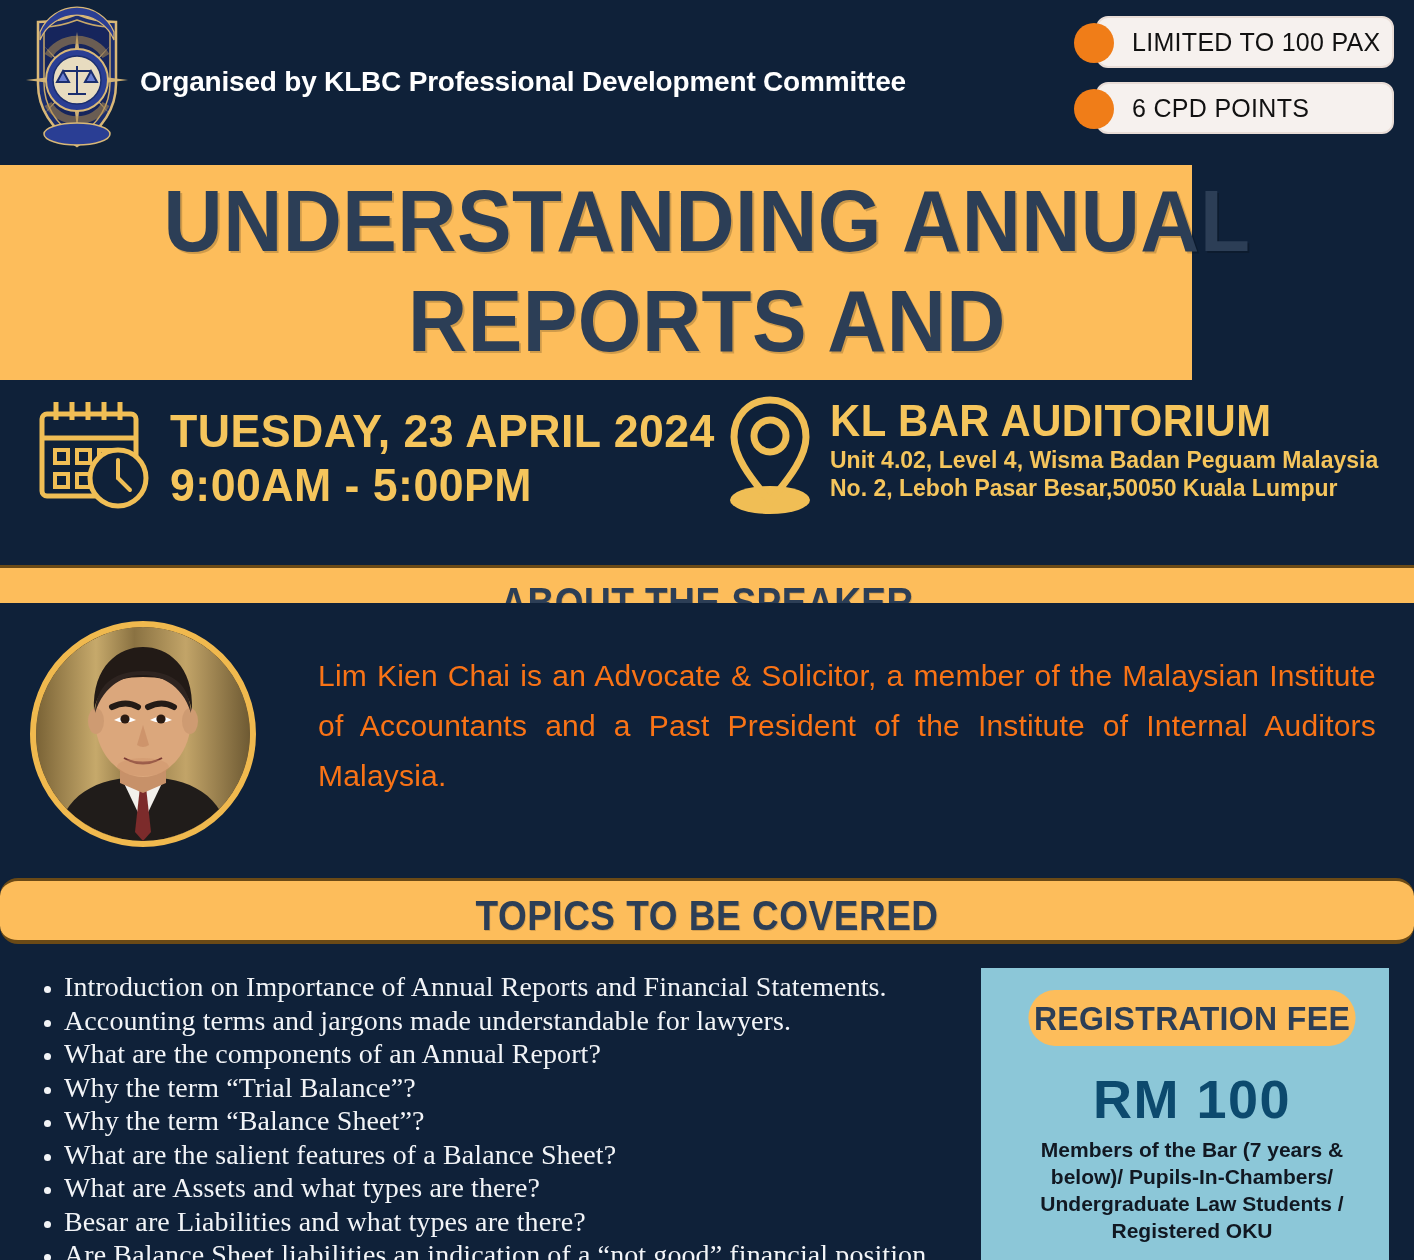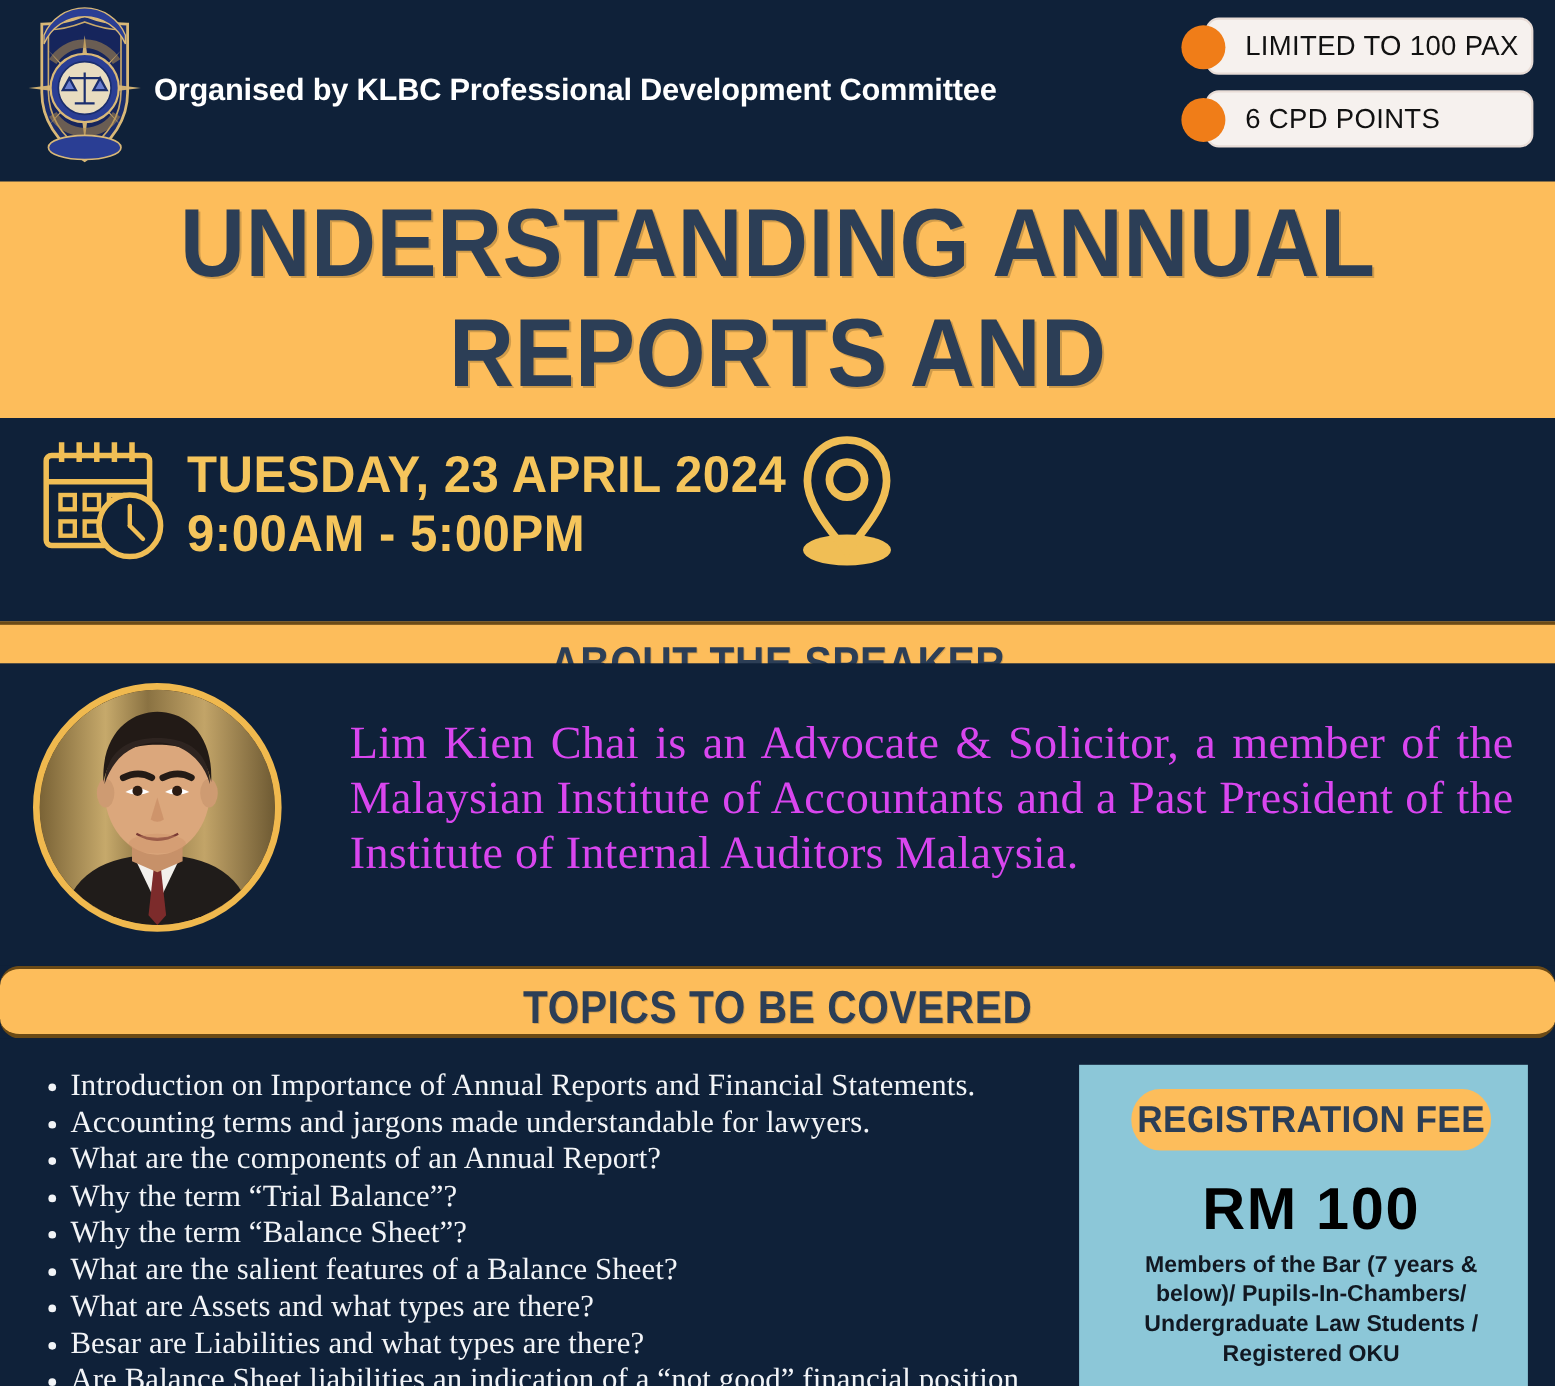--- a/index.html
+++ b/index.html
@@ -82,21 +82,21 @@
     color: #111111;
     z-index: 3;
     letter-spacing: 0.3px;
     white-space: nowrap;
   }
 
   
   .title-band {
     position: absolute;
     left: 0; top: 165px;
-    width: 1414px; height: 215px;
+    width: 1192px; height: 215px;
     background: #FDBD5B;
     border-bottom: 4px solid #6B4A16;
   }
   .title-text {
     position: absolute;
     left: 0; top: 6px;
     width: 1414px;
     text-align: center;
     color: #2C3E56;
     font-family: "Liberation Sans Narrow", "Liberation Sans", sans-serif;
@@ -213,23 +213,23 @@
     position: absolute;
     left: 0; top: 0;
     width: 100%; height: 100%;
     border-radius: 50%;
     overflow: hidden;
   }
   .bio {
     position: absolute;
     left: 318px; top: 48px;
     width: 1058px;
-    color: #d946ef;
-    font-family: Liberation Serif, serif;
-    font-size: 42px;
+    color: #f97316;
+    font-family: Liberation Sans, sans-serif;
+    font-size: 30px;
     line-height: 50px;
     text-align: justify;
     text-align-last: left;
     letter-spacing: 0.2px;
   }
 
   
   .topics-area {
     position: absolute;
     left: 0; top: 944px;
@@ -273,21 +273,21 @@
     line-height: 56px;
     color: #2C3E56;
     font-family: "Liberation Sans Narrow", "Liberation Sans", sans-serif;
     font-weight: bold;
     font-size: 34px;
     letter-spacing: 0.4px;
     transform: scaleX(0.94);
   }
   .reg-amount {
     margin-top: 22px;
-    color: #000000;
+    color: #0c4a6e;
     font-family: "Liberation Sans", sans-serif;
     font-weight: bold;
     font-size: 54px;
     letter-spacing: 1.5px;
   }
   .reg-desc {
     margin: 6px 14px 0 14px;
     color: #111822;
     font-family: "Liberation Sans", sans-serif;
     font-weight: bold;
@@ -397,20 +397,25 @@
         <div class="date-line">9:00AM - 5:00PM</div>
       </div>
     </div>
 
     <div class="info-venue">
       <svg width="100" height="125" viewBox="0 0 100 125">
         <ellipse cx="50" cy="108" rx="40" ry="14" fill="#F0BE55"></ellipse>
         <path d="M50 8 C29 8 14 24 14 45 C14 70 42 98 50 110 C58 98 86 70 86 45 C86 24 71 8 50 8 Z" fill="none" stroke="#F0BE55" stroke-width="7"></path>
         <circle cx="50" cy="44" r="16" fill="none" stroke="#F0BE55" stroke-width="7"></circle>
       </svg>
+      <div class="venue-text">
+        <div class="venue-name">KL BAR AUDITORIUM</div>
+        <div class="venue-addr">Unit 4.02, Level 4, Wisma Badan Peguam Malaysia</div>
+        <div class="venue-addr">No. 2, Leboh Pasar Besar,50050 Kuala Lumpur</div>
+      </div>
     </div>
   </div>
 
   <div class="band" id="band-speaker">
     <div class="band-label">ABOUT THE SPEAKER</div>
   </div>
 
   <div class="speaker-area">
     <div class="avatar">
       <div class="photo">

